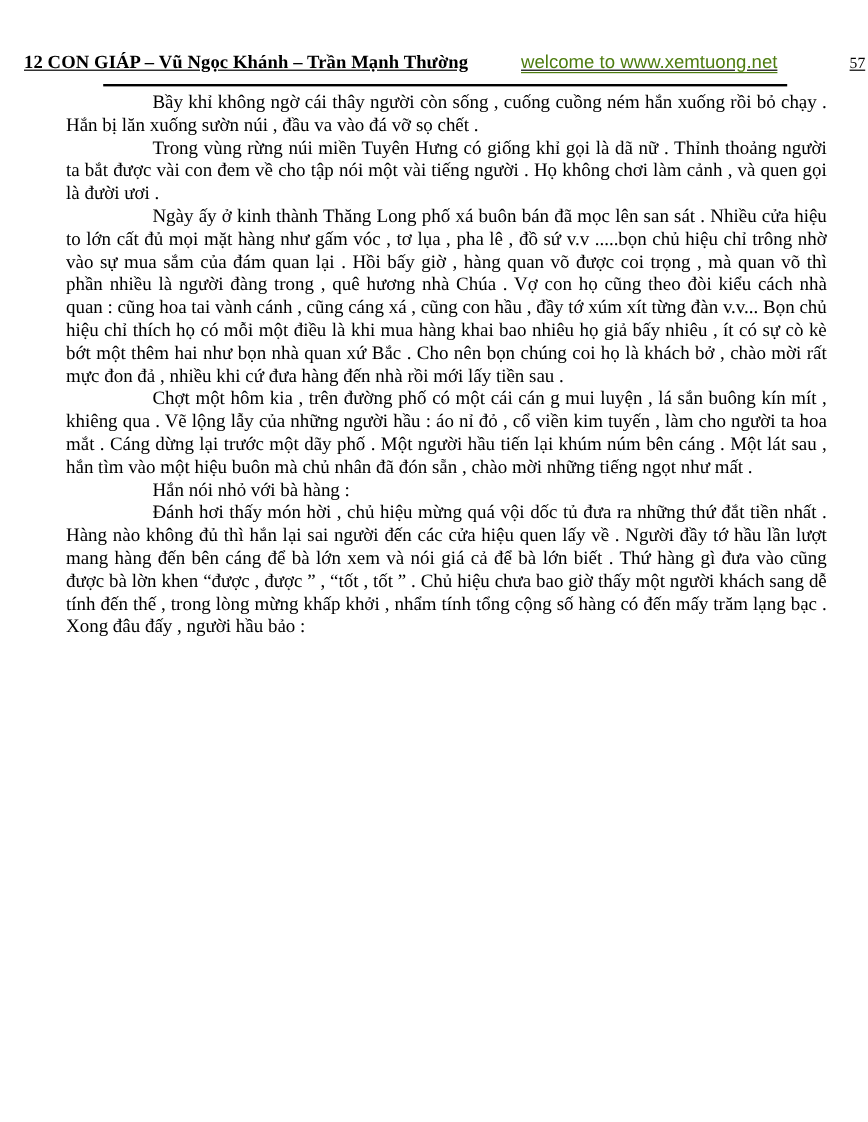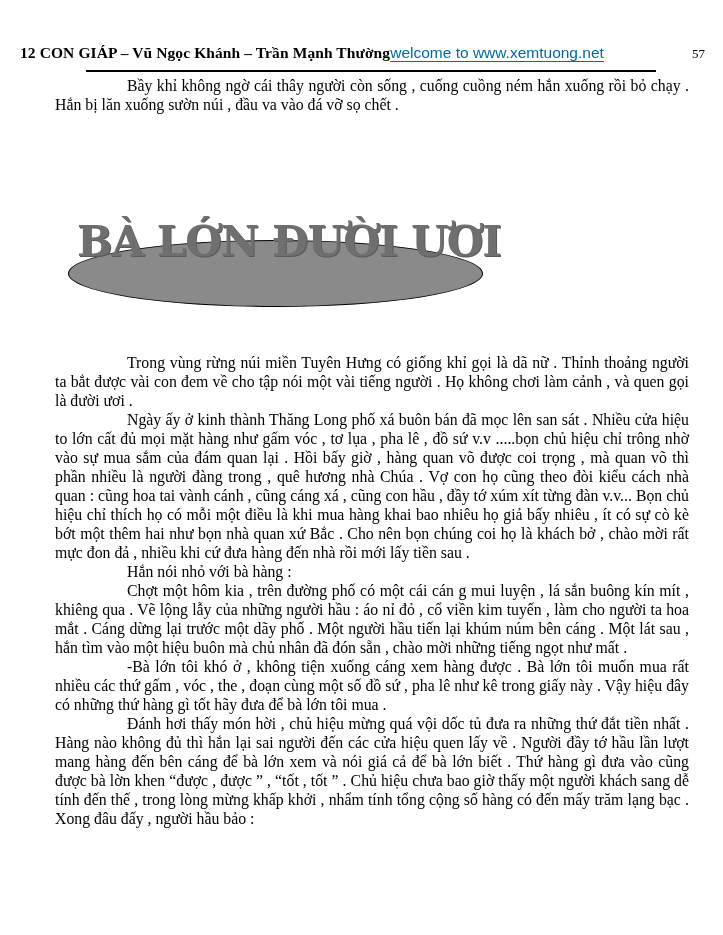--- a/index.html
+++ b/index.html
@@ -15,34 +15,36 @@
   .page {
     width: 723px;
     height: 935px;
     padding-top: 44px;
     position: relative;
   }
   
   .header {
     display: flex;
     align-items: baseline;
-    padding: 0 18px 0 20px;
+    padding: 0 2px 0 20px;
     white-space: nowrap;
+    text-decoration: underline;
   }
   .book-title {
     font-weight: bold;
     font-size: 15.5px;
     letter-spacing: 0.1px;
   }
   .website-link {
     font-family: "Liberation Sans", sans-serif;
     font-size: 15.5px;
-    color: #0369a1;
+    color: #4d7c0f;
     text-decoration: underline;
     text-underline-offset: 3px;
+    margin-left: 44px;
   }
   .page-number {
     font-size: 13px;
     margin-left: auto;
   }
   .header-rule {
     position: absolute;
     left: 86px;
     top: 70px;
     width: 570px;
@@ -103,32 +105,27 @@
     <a class="website-link" href="#">welcome to www.xemtuong.net</a>
     <span class="page-number">57</span>
   </header>
 
   <div class="header-rule"></div>
 
   <main class="content">
 
     <p>Bầy khỉ không ngờ cái thây người còn sống , cuống cuồng ném hắn xuống rồi bỏ chạy . Hắn bị lăn xuống sườn núi , đầu va vào đá vỡ sọ chết .</p>
 
-    <div class="chapter-art">
-      <div class="title-ellipse"></div>
-      <div class="chapter-title">BÀ LỚN ĐƯỜI ƯƠI</div>
-    </div>
 
     <p>Trong vùng rừng núi miền Tuyên Hưng có giống khỉ gọi là dã nữ . Thỉnh thoảng người ta bắt được vài con đem về cho tập nói một vài tiếng người . Họ không chơi làm cảnh , và quen gọi là đười ươi .</p>
 
     <p>Ngày ấy ở kinh thành Thăng Long phố xá buôn bán đã mọc lên san sát . Nhiều cửa hiệu to lớn cất đủ mọi mặt hàng như gấm vóc , tơ lụa , pha lê , đồ sứ v.v .....bọn chủ hiệu chỉ trông nhờ vào sự mua sắm của đám quan lại . Hồi bấy giờ , hàng quan võ được coi trọng , mà quan võ thì phần nhiều là người đàng trong , quê hương nhà Chúa . Vợ con họ cũng theo đòi kiểu cách nhà quan : cũng hoa tai vành cánh , cũng cáng xá , cũng con hầu , đầy tớ xúm xít từng đàn v.v... Bọn chủ hiệu chỉ thích họ có mỗi một điều là khi mua hàng khai bao nhiêu họ giả bấy nhiêu , ít có sự cò kè bớt một thêm hai như bọn nhà quan xứ Bắc . Cho nên bọn chúng coi họ là khách bở , chào mời rất mực đon đả , nhiều khi cứ đưa hàng đến nhà rồi mới lấy tiền sau .</p>
 
+    <p>Chợt một hôm kia , trên đường phố có một cái cán g mui luyện , lá sắn buông kín mít , khiêng qua . Vẽ lộng lẫy của những người hầu : áo nỉ đỏ , cổ viền kim tuyến , làm cho người ta hoa mắt . Cáng dừng lại trước một dãy phố . Một người hầu tiến lại khúm núm bên cáng . Một lát sau , hắn tìm vào một hiệu buôn mà chủ nhân đã đón sẵn , chào mời những tiếng ngọt như mất .</p>
+
     <p>Hắn nói nhỏ với bà hàng :</p>
 
-    <p>Chợt một hôm kia , trên đường phố có một cái cán g mui luyện , lá sắn buông kín mít , khiêng qua . Vẽ lộng lẫy của những người hầu : áo nỉ đỏ , cổ viền kim tuyến , làm cho người ta hoa mắt . Cáng dừng lại trước một dãy phố . Một người hầu tiến lại khúm núm bên cáng . Một lát sau , hắn tìm vào một hiệu buôn mà chủ nhân đã đón sẵn , chào mời những tiếng ngọt như mất .</p>
-
-    <p>-Bà lớn tôi khó ở , không tiện xuống cáng xem hàng được . Bà lớn tôi muốn mua rất nhiều các thứ gấm , vóc , the , đoạn cùng một số đồ sứ , pha lê như kê trong giấy này . Vậy hiệu đây có những thứ hàng gì tốt hãy đưa để bà lớn tôi mua .</p>
 
     <p>Đánh hơi thấy món hời , chủ hiệu mừng quá vội dốc tủ đưa ra những thứ đắt tiền nhất . Hàng nào không đủ thì hắn lại sai người đến các cửa hiệu quen lấy về . Người đầy tớ hầu lần lượt mang hàng đến bên cáng để bà lớn xem và nói giá cả để bà lớn biết . Thứ hàng gì đưa vào cũng được bà lờn khen “được , được ” , “tốt , tốt ” . Chủ hiệu chưa bao giờ thấy một người khách sang dễ tính đến thế , trong lòng mừng khấp khởi , nhẩm tính tổng cộng số hàng có đến mấy trăm lạng bạc . Xong đâu đấy , người hầu bảo :</p>
 
   </main>
 
 </div>
 
 </body></html>

